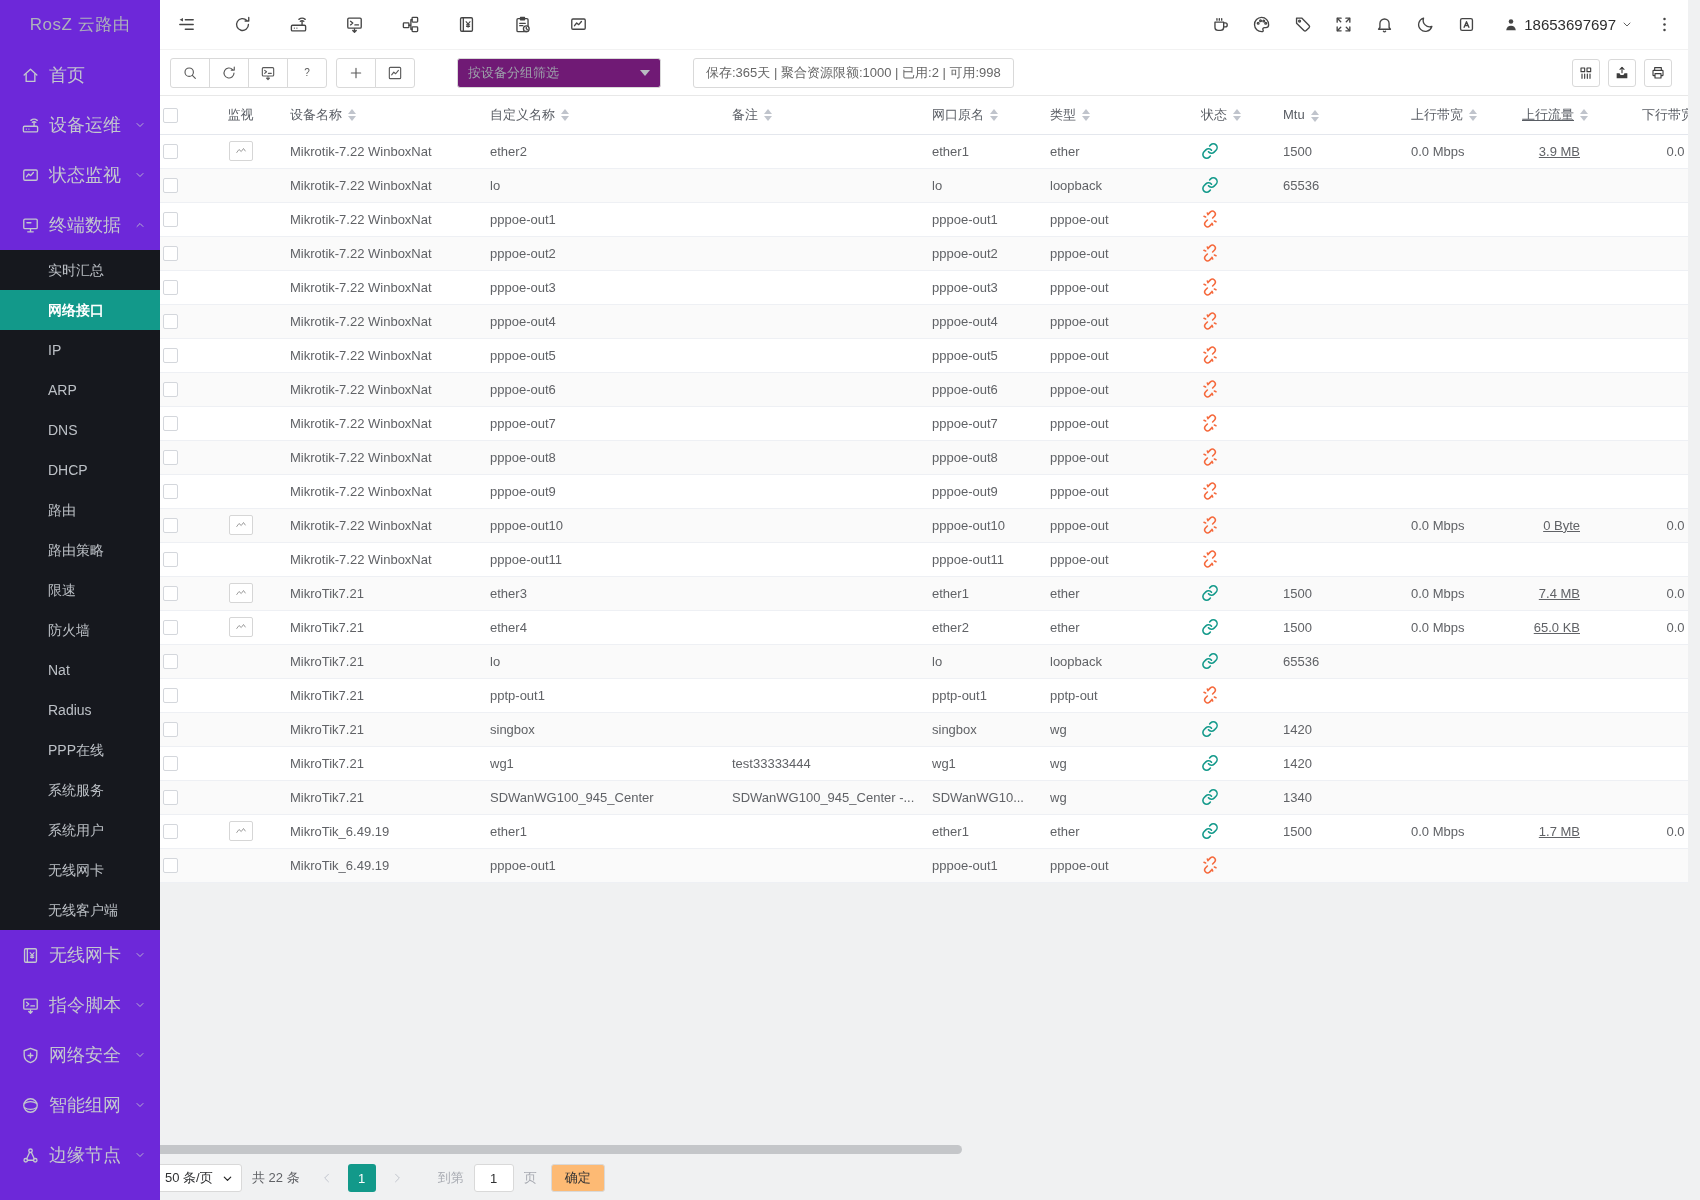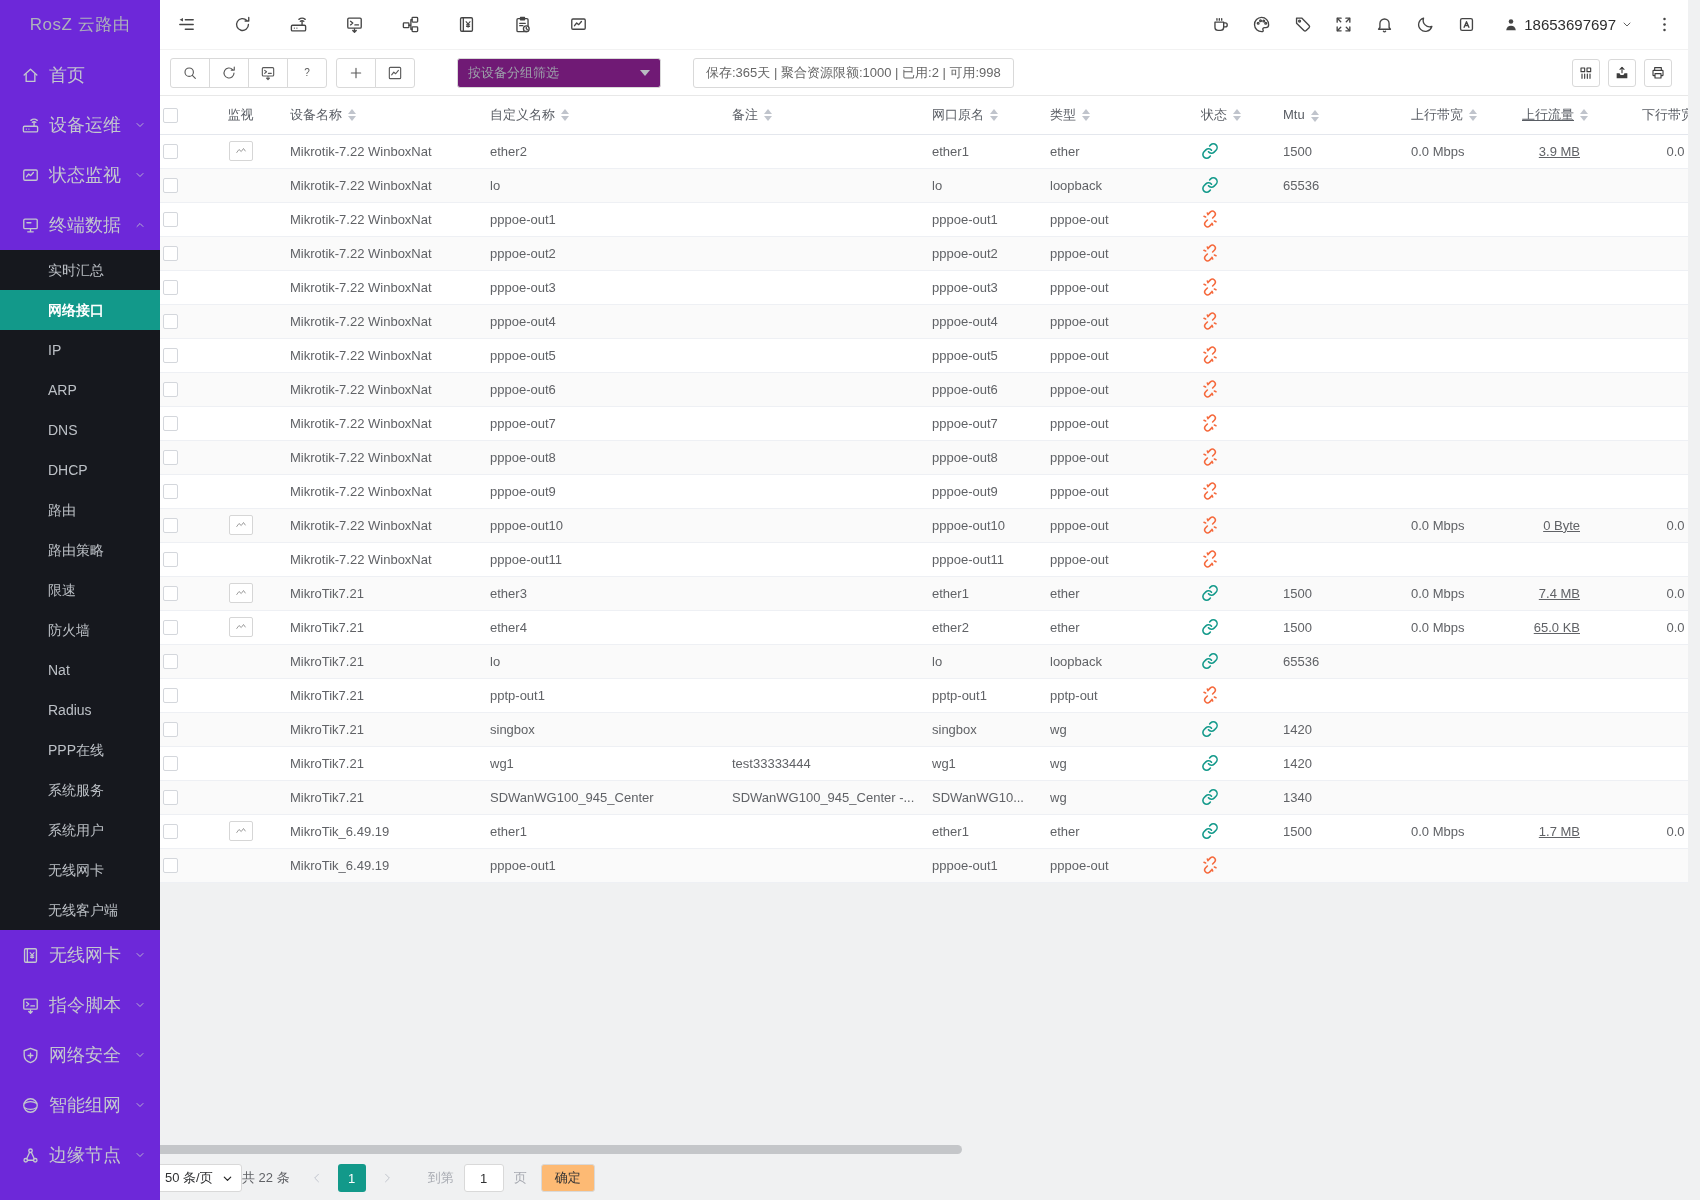--- a/index.html
+++ b/index.html
@@ -83,21 +83,21 @@
   .link-ok { color:#12998a; }
   .link-down { color:#f5693c; }
 
   
   .bottom { flex:1; position:relative; }
   .hthumb { position:absolute; left:6px; bottom:46px; width:808px; height:9px; border-radius:5px; background:#c4c6c9; cursor:pointer; }
   .pagination { position:absolute; left:0; right:0; bottom:0; height:44px; display:flex; align-items:center; padding-left:8px; font-size:13px; color:#606266; }
   .page-size { width:86px; height:28px; background:#fff; border:1px solid #d9d9d9; border-radius:3px;
     display:flex; align-items:center; justify-content:space-between; padding:0 8px; cursor:pointer; color:#303133; }
   .page-size svg { width:11px; height:11px; color:#222; }
-  .total { margin-left:0; }
+  .total { margin-left:10px; }
   .pg-arrow { margin-left:20px; color:#c0c4cc; display:flex; cursor:pointer; }
   .pg-arrow svg { width:14px; height:14px; }
   .pg-arrow.next { margin-left:14px; }
   .page-num { width:28px; height:28px; margin-left:14px; background:#12998a; color:#fff; border-radius:3px;
     display:flex; align-items:center; justify-content:center; cursor:pointer; }
   .goto-label, .page-unit { color:#a8abb2; margin-left:34px; }
   .goto-input { width:40px; height:28px; margin-left:10px; border:1px solid #d9d9d9; border-radius:3px; text-align:center;
     font-size:13px; color:#303133; background:#fff; font-family:inherit; }
   .page-unit { margin-left:10px; }
   .confirm-btn { height:28px; margin-left:14px; padding:0 13px; background:#fdba74; border:1px solid #d9d9d9; border-radius:3px;

